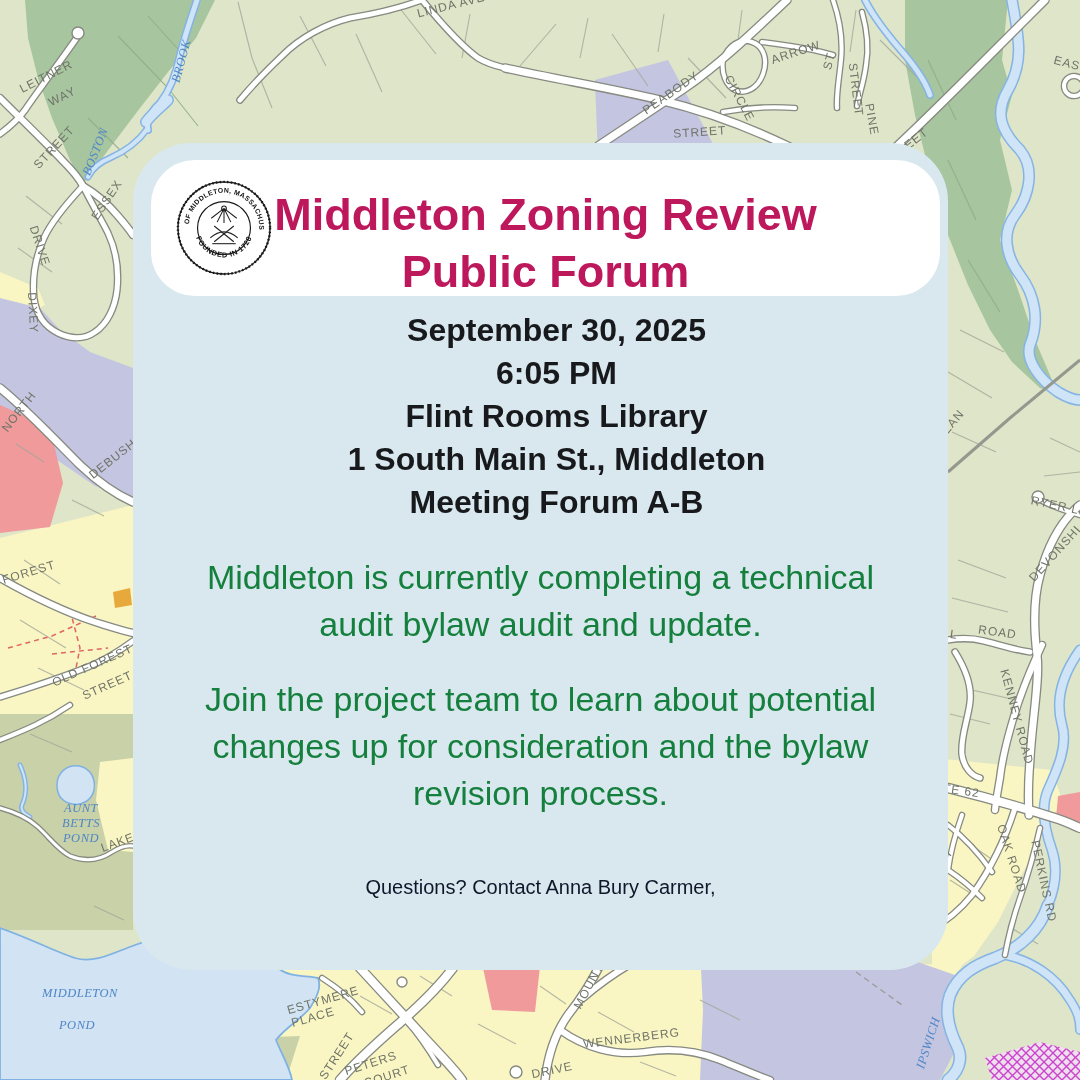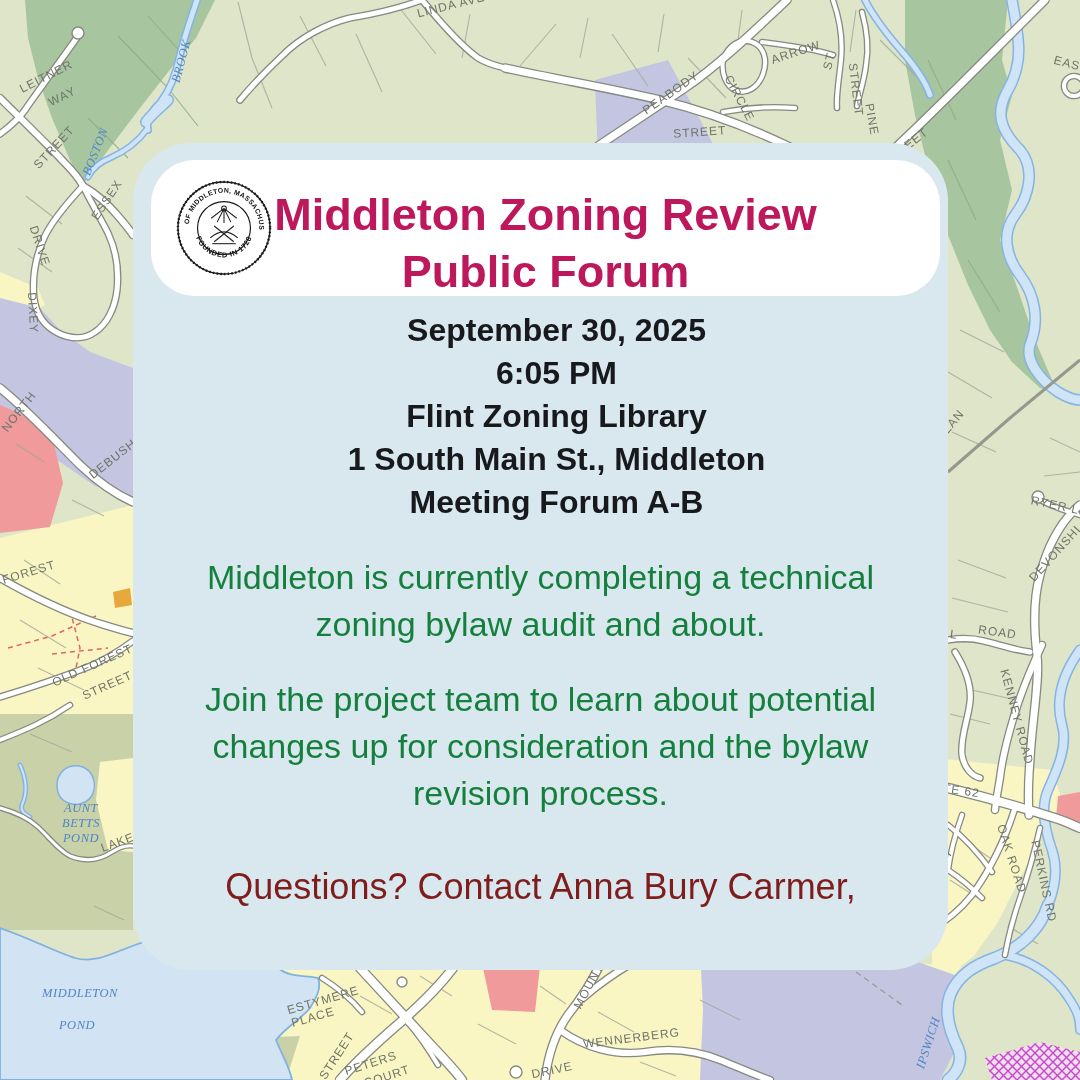--- a/index.html
+++ b/index.html
@@ -29,21 +29,21 @@
         background:#ffffff;border-radius:44px;}
   .title{position:absolute;left:0;top:26px;width:100%;text-align:center;
          font-weight:700;font-size:45px;line-height:57px;color:#be185d;}
   .seal{position:absolute;left:24px;top:19px;width:98px;height:98px;}
   .details{position:absolute;left:0;top:166px;width:100%;text-align:center;
            font-weight:700;font-size:32px;line-height:43px;color:#17191c;margin-left:16px;}
   .bodyp{position:absolute;left:22px;width:771px;text-align:center;
          font-size:34px;line-height:47px;color:#15803d;}
   .p1{top:411px;} .p2{top:533px;}
   .contact{position:absolute;left:22px;top:726px;width:771px;text-align:center;
-           font-size:36px;line-height:36px;color:#7f1d1d;}
+           font-size:20px;line-height:36px;color:#0f172a;}
 </style>
 </head>
 <body>
 
 <div class="stage">
 
   <svg class="map" viewBox="0 0 1080 1080">
     <defs>
       <pattern id="xh" width="9" height="9" patternUnits="userSpaceOnUse">
         <rect width="9" height="9" fill="#efe0f0"></rect>
@@ -296,28 +296,28 @@
       </svg>
       <div class="title">
         <div>Middleton Zoning Review</div>
         <div>Public Forum</div>
       </div>
     </div>
 
     <div class="details">
       <div>September 30, 2025</div>
       <div>6:05 PM</div>
-      <div>Flint Zoning Library</div>
+      <div>Flint Rooms Library</div>
       <div>1 South Main St., Middleton</div>
       <div>Meeting Forum A-B</div>
     </div>
 
     <div class="bodyp p1">
       <div>Middleton is currently completing a technical</div>
-      <div>zoning bylaw audit and about.</div>
+      <div>audit bylaw audit and update.</div>
     </div>
 
     <div class="bodyp p2">
       <div>Join the project team to learn about potential</div>
       <div>changes up for consideration and the bylaw</div>
       <div>revision process.</div>
     </div>
 
     <div class="contact">
       <div>Questions? Contact Anna Bury Carmer,</div>

